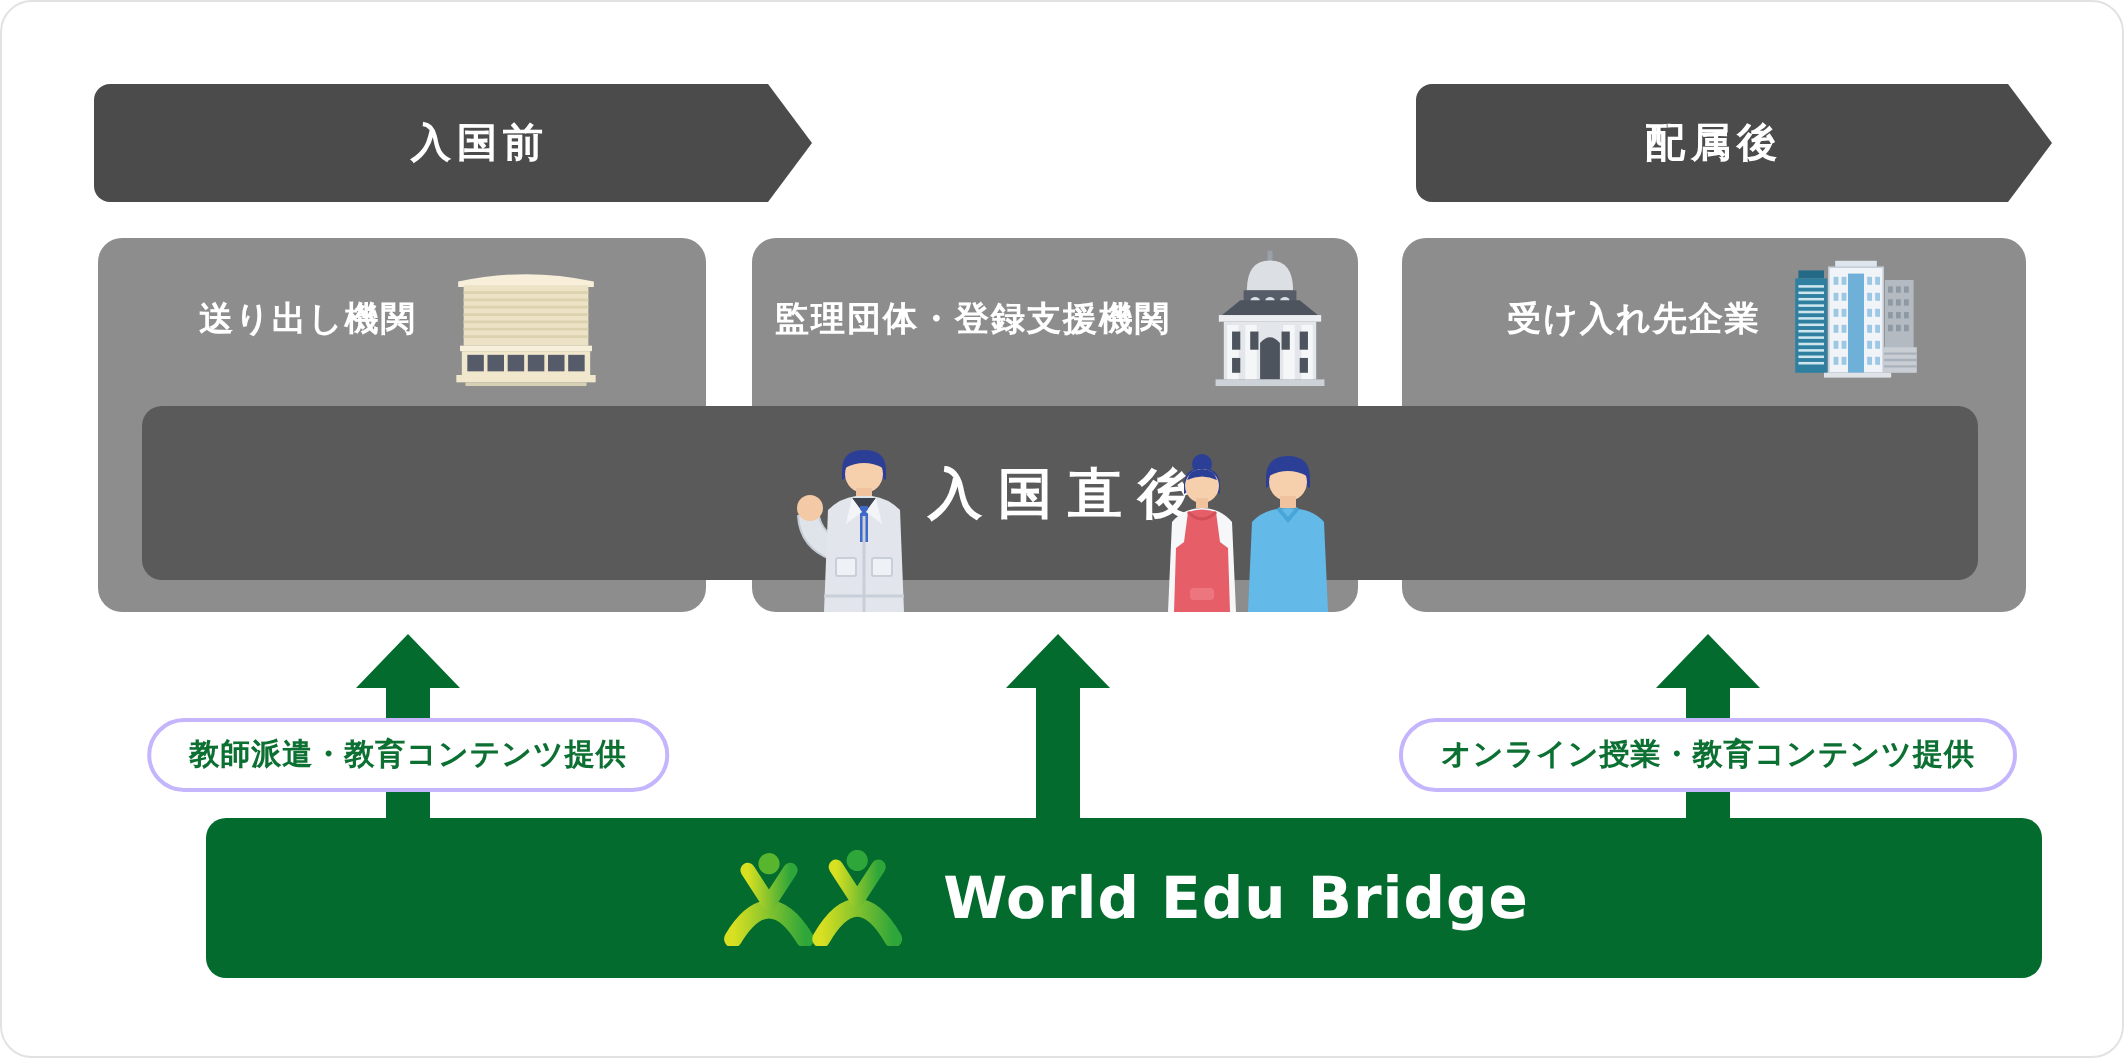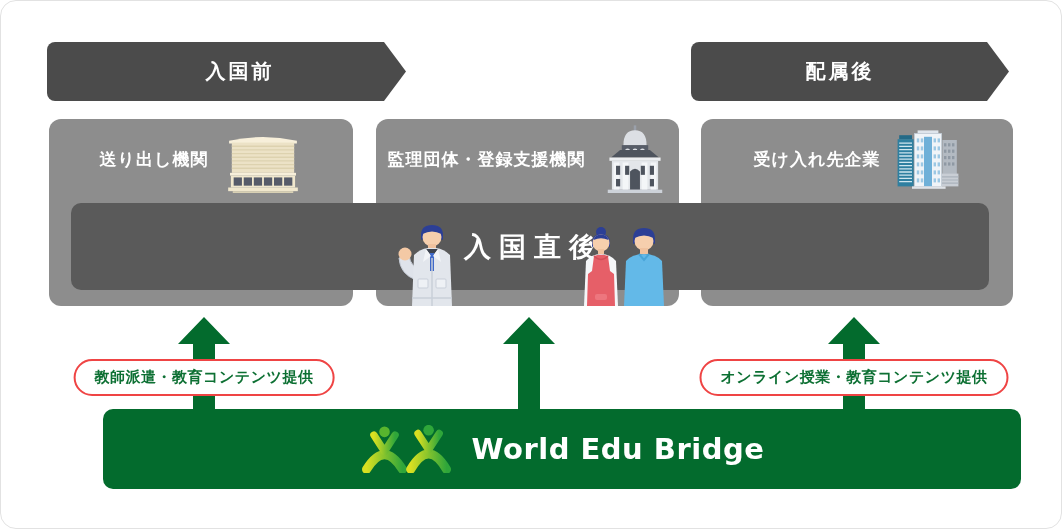--- a/index.html
+++ b/index.html
@@ -11,21 +11,21 @@
   
   .banner{
     position:absolute;top:41px;height:59px;background:#4b4b4b;
     display:flex;align-items:center;justify-content:center;
     clip-path:polygon(0 0, calc(100% - 22px) 0, 100% 50%, calc(100% - 22px) 100%, 0 100%);
     border-radius:8px;
   }
   .banner span{color:#fff;font-size:20px;font-weight:bold;letter-spacing:3px;padding-right:20px;}
   .b1{left:46px;width:312px;padding-left:47px;}
   .b2{left:368px;width:312px;}
-  .b3{left:690px;width:318px;}
+  .b3{left:707px;width:318px;}
   
   .box{
     position:absolute;top:118px;height:187px;background:#8d8d8d;border-radius:12px;z-index:1;
   }
   .x1{left:48px;width:304px;}
   .x2{left:375px;width:303px;}
   .x3{left:700px;width:312px;}
   .org-row{height:81px;display:flex;align-items:center;justify-content:center;gap:16px;}
   .org-label{color:#fff;font-size:17px;font-weight:bold;letter-spacing:1px;white-space:nowrap;}
   
@@ -37,21 +37,21 @@
   .person{position:absolute;z-index:3;}
   .worker{left:396px;top:221px;}
   .pair{left:580px;top:225px;}
   
   .arrow{position:absolute;z-index:2;}
   .a1{left:177px;top:316px;}
   .a2{left:502px;top:316px;}
   .a3{left:827px;top:316px;}
   
   .pill{
-    position:absolute;top:358px;height:37px;background:#fff;border:2px solid #ef4444;
+    position:absolute;top:358px;height:37px;background:#fff;border:2px solid #c4b5fd;
     border-radius:21px;display:flex;align-items:center;z-index:4;
     transform:translateX(-50%);padding:0 19px;box-sizing:border-box;white-space:nowrap;
   }
   .pill span{color:#0d7033;font-size:15px;font-weight:bold;letter-spacing:0.5px;}
   .p1{left:203px;}
   .p2{left:528px;}
   .p3{left:853px;}
   
   .green-bar{
     position:absolute;left:70px;top:408px;width:918px;height:80px;background:#036b2d;

